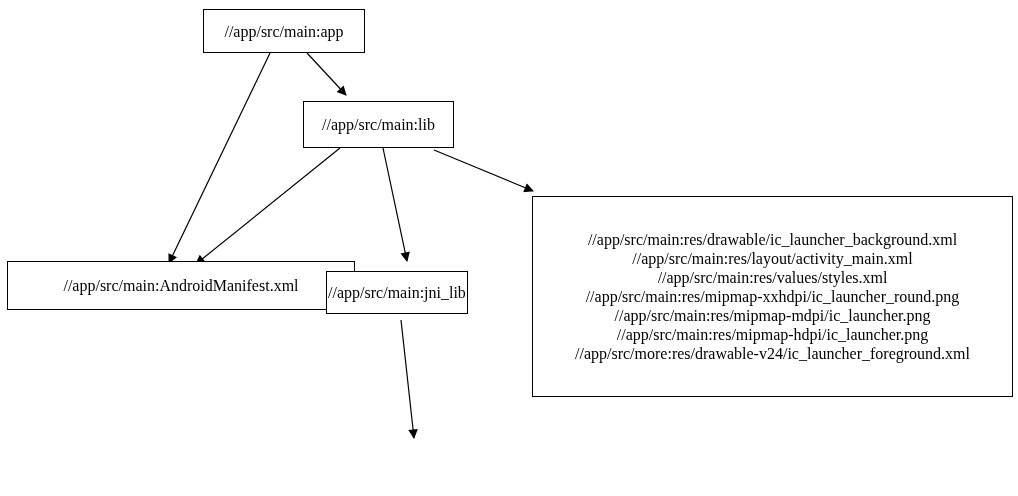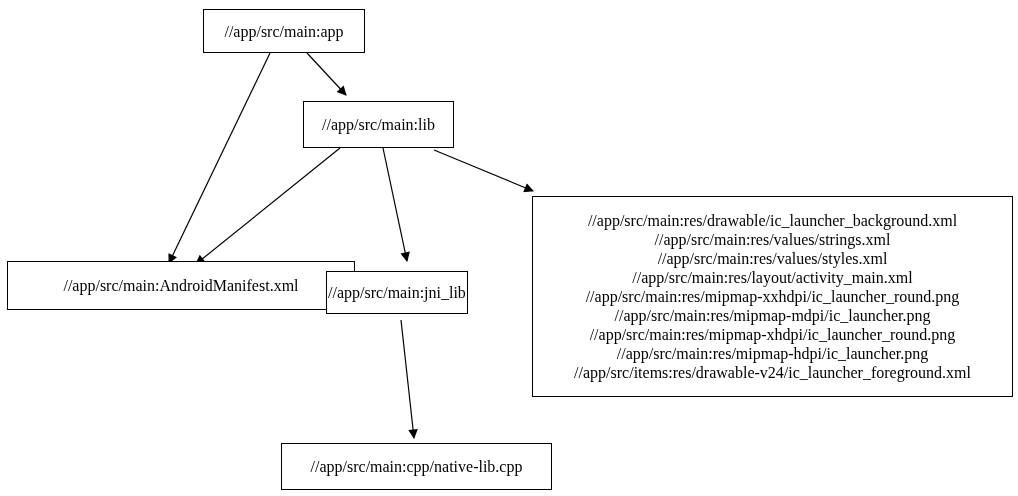--- a/index.html
+++ b/index.html
@@ -85,27 +85,22 @@
   <div class="node node-manifest">
     <span>//app/src/main:AndroidManifest.xml</span>
   </div>
 
   <div class="node node-jni-lib">
     <span>//app/src/main:jni_lib</span>
   </div>
 
   <div class="node multiline node-resources">
     <span class="res-line">//app/src/main:res/drawable/ic_launcher_background.xml</span>
-    <span class="res-line">//app/src/main:res/values/strings.xml</span>
+    <span class="res-line">//app/src/main:res/layout/activity_main.xml</span>
     <span class="res-line">//app/src/main:res/values/styles.xml</span>
-    <span class="res-line">//app/src/main:res/layout/activity_main.xml</span>
     <span class="res-line">//app/src/main:res/mipmap-xxhdpi/ic_launcher_round.png</span>
     <span class="res-line">//app/src/main:res/mipmap-mdpi/ic_launcher.png</span>
-    <span class="res-line">//app/src/main:res/mipmap-xhdpi/ic_launcher_round.png</span>
     <span class="res-line">//app/src/main:res/mipmap-hdpi/ic_launcher.png</span>
-    <span class="res-line">//app/src/items:res/drawable-v24/ic_launcher_foreground.xml</span>
+    <span class="res-line">//app/src/more:res/drawable-v24/ic_launcher_foreground.xml</span>
   </div>
 
-  <div class="node node-native-cpp">
-    <span>//app/src/main:cpp/native-lib.cpp</span>
-  </div>
 
 </div>
 
 </body></html>

